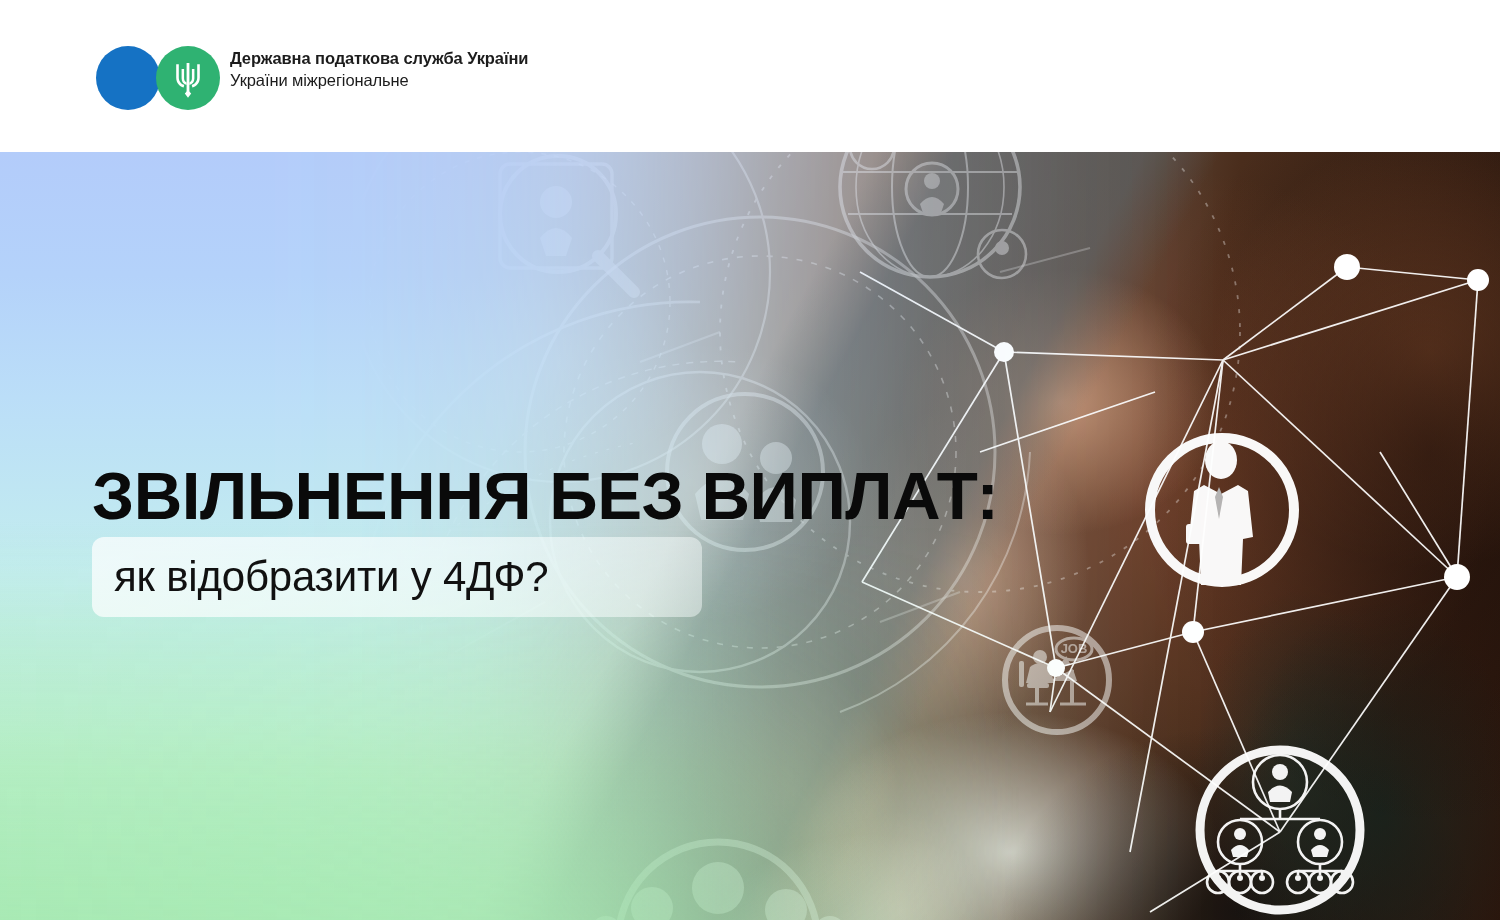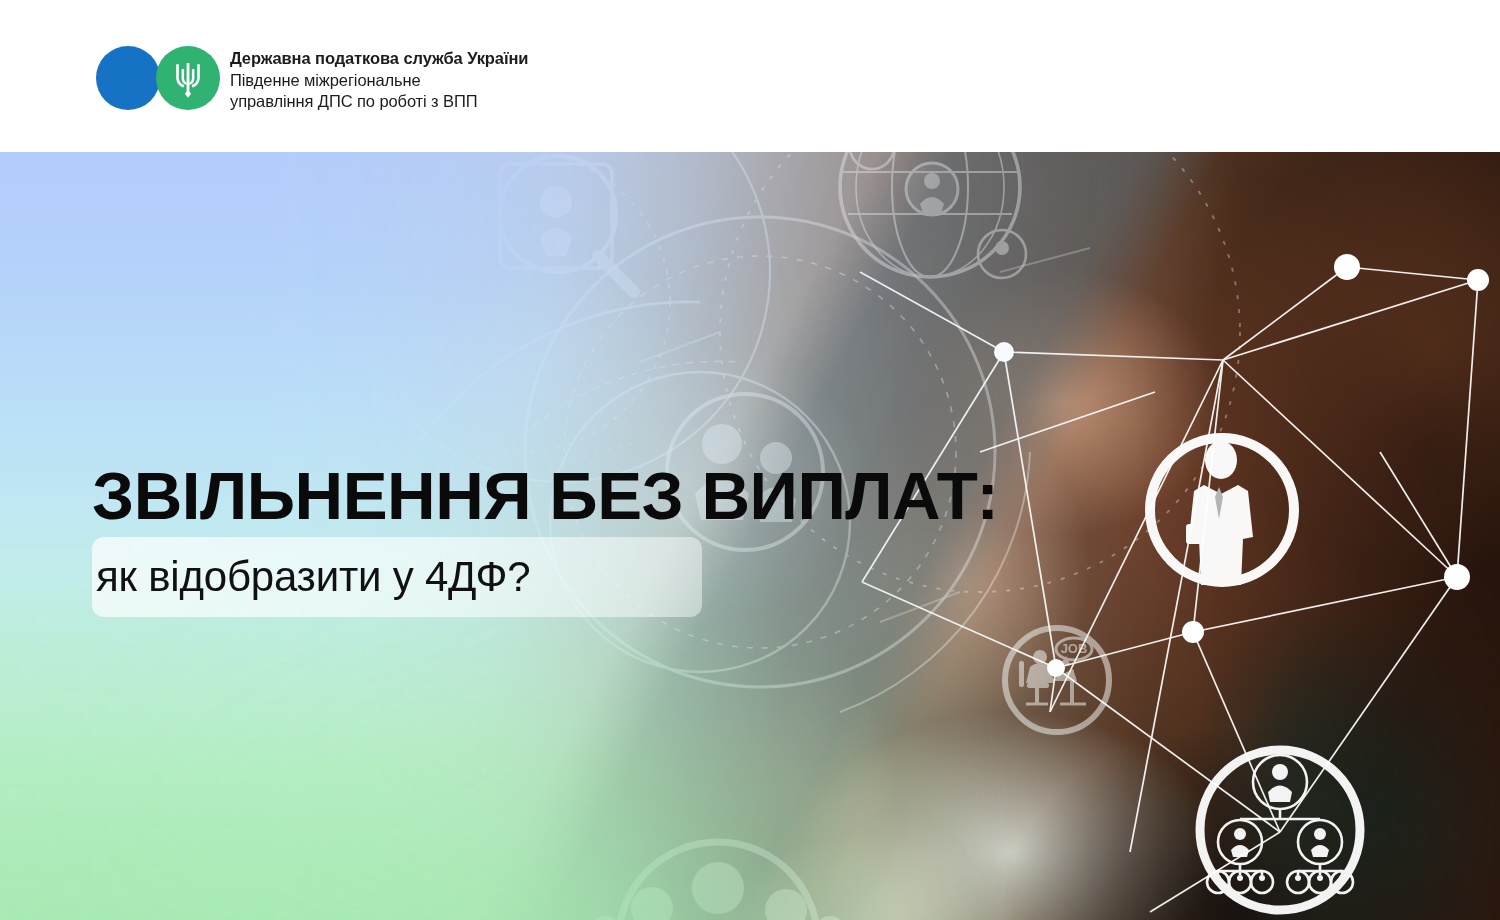--- a/index.html
+++ b/index.html
@@ -123,21 +123,21 @@
     transform:scaleX(1.02); transform-origin:left center;
     white-space:nowrap;
   }
   .sub-panel {
     position:absolute; left:92px; top:385px;
     width:610px; height:80px; border-radius:12px;
     background:linear-gradient(105deg, rgba(255,255,255,.72) 0%, rgba(252,255,255,.64) 55%, rgba(250,255,254,.46) 100%);
     display:flex; align-items:center;
   }
   .sub-text {
-    padding-left:4px;
+    padding-left:22px;
     font-size:42px; line-height:48px; font-weight:normal;
     color:#111111; letter-spacing:-0.2px; white-space:nowrap;
   }
 </style>
 </head>
 <body>
 
 <div class="page">
 
   <div class="header">
@@ -153,22 +153,21 @@
             <path d="M27.8 4.2 h-2.6 v13.2 c0 4.0 -2.4 6.4 -5.5 7.4 l0.7 2.6 c4.2 -1.3 7.4 -4.6 7.4 -10.0 Z"></path>
             <path d="M9.6 9.0 h2.5 v9.6 c0 2.0 1.0 3.2 2.5 3.8 v2.7 c-3.2 -0.8 -5.0 -3.2 -5.0 -6.5 Z"></path>
             <path d="M22.4 9.0 h-2.5 v9.6 c0 2.0 -1.0 3.2 -2.5 3.8 v2.7 c3.2 -0.8 5.0 -3.2 5.0 -6.5 Z"></path>
             <path d="M16 30.2 l3.2 3.4 -3.2 4.2 -3.2 -4.2 Z"></path>
           </g>
         </svg>
       </div>
 
       <div class="org-text">
         <div class="l1">Державна податкова служба України</div>
-        <div class="l2">Південне міжрегіональне</div>
-        <div class="l3">управління ДПС по роботі з ВПП</div>
+        <div class="l2">України міжрегіональне</div>
       </div>
 
     </div>
   </div>
 
   <div class="hero">
 
     <div class="photo"></div>
 
     <svg class="hud" viewBox="0 0 1500 768" preserveAspectRatio="none">

